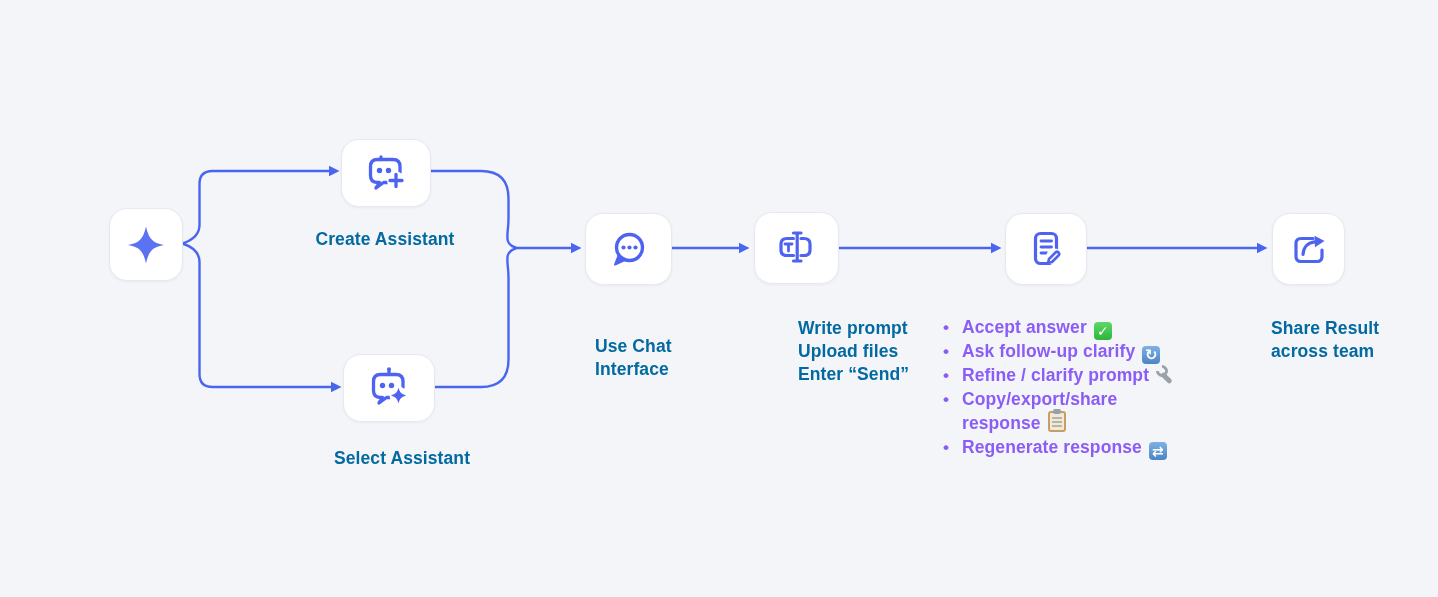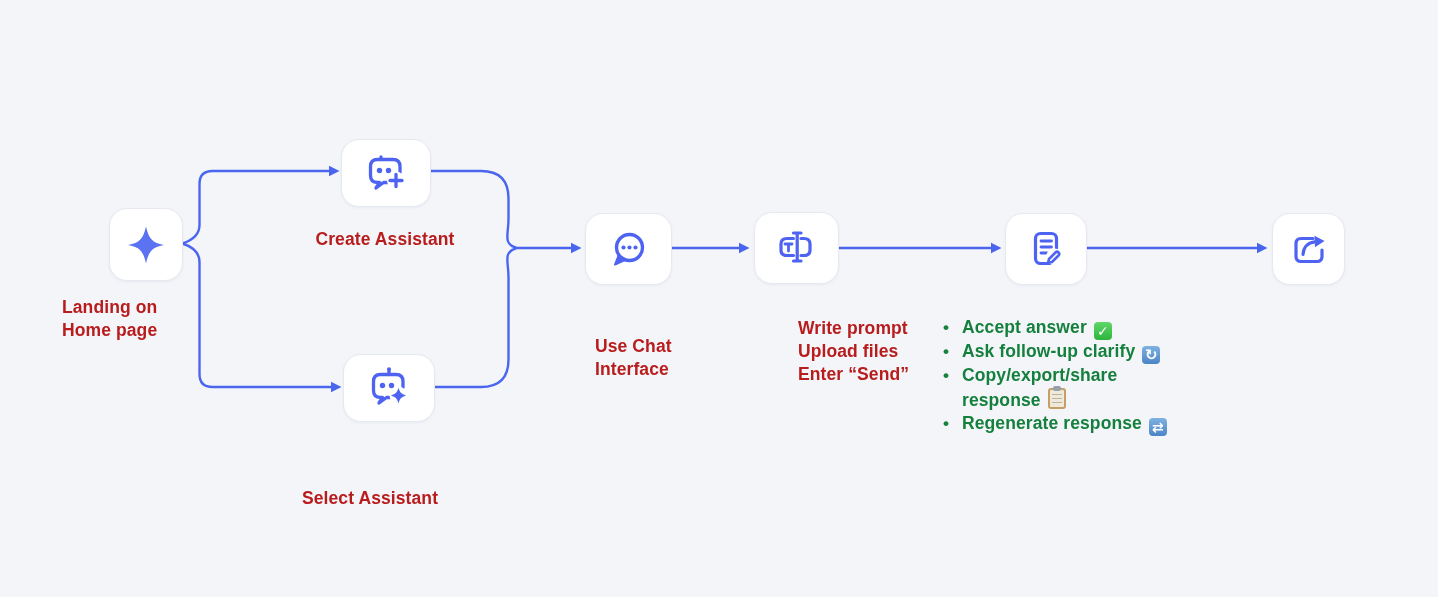--- a/index.html
+++ b/index.html
@@ -18,32 +18,32 @@
   .node{
     position:absolute;z-index:2;
     background:#ffffff;
     border:1px solid #e7e9f1;
     border-radius:18px;
     box-shadow:0 1px 3px rgba(25,35,70,0.05);
     display:flex;align-items:center;justify-content:center;
   }
   .label{
     position:absolute;z-index:2;
-    color:#b91c1c;
+    color:#0369a1;
     font-weight:700;
     font-size:17.5px;
     line-height:23px;
     white-space:pre-line;
     letter-spacing:0.1px;
   }
   .center{text-align:center;}
   ul.checklist{
     position:absolute;z-index:2;
     margin:0;padding:0;list-style:none;
-    color:#15803d;font-weight:700;font-size:17.5px;line-height:23.5px;
+    color:#8b5cf6;font-weight:700;font-size:17.5px;line-height:23.5px;
     letter-spacing:0.1px;
   }
   ul.checklist li{position:relative;padding-left:24px;}
   ul.checklist li::before{
     content:"•";
     position:absolute;left:5px;top:0;
     font-size:17px;
   }
   .t{white-space:pre-line;}
   
@@ -109,22 +109,20 @@
       <polygon points="991,242.7 1001.5,248 991,253.3"></polygon>
       <polygon points="1257,242.7 1267.5,248 1257,253.3"></polygon>
     </g>
   </svg>
 
   <div class="node" style="left:109px;top:208px;width:72px;height:71px;">
     <svg width="52" height="52" viewBox="0 0 48 48">
       <path fill="#5b72f2" d="M24 7 C26.5 18.5 30 22 40.5 24 C30 26 26.5 29.5 24 41 C21.5 29.5 18 26 7.5 24 C18 22 21.5 18.5 24 7 Z"></path>
     </svg>
   </div>
-  <div class="label" style="left:62px;top:296px;">Landing on
-Home page</div>
 
   <div class="node" style="left:341px;top:139px;width:88px;height:66px;">
     <svg width="48" height="48" viewBox="0 0 48 48">
       <g stroke="#4e63f1" stroke-width="3.3" fill="none" stroke-linecap="round" stroke-linejoin="round">
         <path d="M38 23.5 V17.5 Q38 10.5 31 10.5 H15.5 Q8.5 10.5 8.5 17.5 V26.5 Q8.5 33.5 15.5 33.5 H17.5 L14 39 L21.5 33.5 H26.5"></path>
         <path d="M19 10.5 V8"></path>
       </g>
       <circle cx="17.5" cy="21.5" r="2.7" fill="#4e63f1"></circle>
       <circle cx="26.5" cy="21.5" r="2.7" fill="#4e63f1"></circle>
       <circle cx="34" cy="31.5" r="9" fill="#ffffff"></circle>
@@ -142,21 +140,21 @@
         <path d="M38 23.5 V17.5 Q38 10.5 31 10.5 H15.5 Q8.5 10.5 8.5 17.5 V26.5 Q8.5 33.5 15.5 33.5 H17.5 L14 39 L21.5 33.5 H25.5"></path>
         <path d="M24 10.5 V7"></path>
       </g>
       <circle cx="24" cy="5.3" r="2" fill="#4e63f1"></circle>
       <circle cx="17.5" cy="21.5" r="2.7" fill="#4e63f1"></circle>
       <circle cx="26.5" cy="21.5" r="2.7" fill="#4e63f1"></circle>
       <circle cx="33.5" cy="31.5" r="9" fill="#ffffff"></circle>
       <path fill="#4e63f1" d="M33.5 23.5 C34.7 28.3 36.2 29.8 41 31.5 C36.2 33.2 34.7 34.7 33.5 39.5 C32.3 34.7 30.8 33.2 26 31.5 C30.8 29.8 32.3 28.3 33.5 23.5 Z"></path>
     </svg>
   </div>
-  <div class="label center" style="left:260px;top:447px;width:220px;margin-top:40px;">Select Assistant</div>
+  <div class="label center" style="left:292px;top:447px;width:220px;">Select Assistant</div>
 
   <div class="node" style="left:585px;top:213px;width:85px;height:70px;">
     <svg width="48" height="48" viewBox="0 0 48 48">
       <circle cx="24.5" cy="22.5" r="13" stroke="#4e63f1" stroke-width="3.4" fill="none"></circle>
       <path fill="#4e63f1" stroke="#4e63f1" stroke-width="2" stroke-linejoin="round" d="M13.5 30.5 L10 39.5 L21 34.5 Z"></path>
       <circle cx="18.5" cy="22.5" r="2.1" fill="#4e63f1"></circle>
       <circle cx="24.5" cy="22.5" r="2.1" fill="#4e63f1"></circle>
       <circle cx="30.5" cy="22.5" r="2.1" fill="#4e63f1"></circle>
     </svg>
   </div>
@@ -188,31 +186,36 @@
     </svg>
   </div>
   <ul class="checklist" style="left:938px;top:316px;width:300px;">
     <li>
       <span class="t">Accept answer</span><span class="emoji" data-emoji="check"></span>
     </li>
     <li>
       <span class="t">Ask follow-up clarify</span><span class="emoji" data-emoji="refresh"></span>
     </li>
     <li>
+      <span class="t">Refine / clarify prompt</span><span class="emoji" data-emoji="wrench"></span>
+    </li>
+    <li>
       <span class="t">Copy/export/share
 response</span><span class="emoji" data-emoji="clipboard"></span>
     </li>
     <li>
       <span class="t">Regenerate response</span><span class="emoji" data-emoji="repeat"></span>
     </li>
   </ul>
 
   <div class="node" style="left:1272px;top:213px;width:71px;height:70px;">
     <svg width="48" height="48" viewBox="0 0 48 48">
       <g stroke="#4e63f1" fill="none" stroke-width="3.2" stroke-linecap="round" stroke-linejoin="round">
         <path d="M28 13.5 H16 Q11 13.5 11 18.5 V31.5 Q11 36.5 16 36.5 H32 Q37 36.5 37 31.5 V25"></path>
         <path d="M18 29.5 C18.5 21.5 23.5 17.3 30 16.8"></path>
       </g>
       <path fill="#4e63f1" d="M29.5 10.8 L39.5 16 L30 22.3 Z"></path>
     </svg>
   </div>
+  <div class="label" style="left:1271px;top:317px;">Share Result
+across team</div>
 
 </div>
 
 </body></html>

